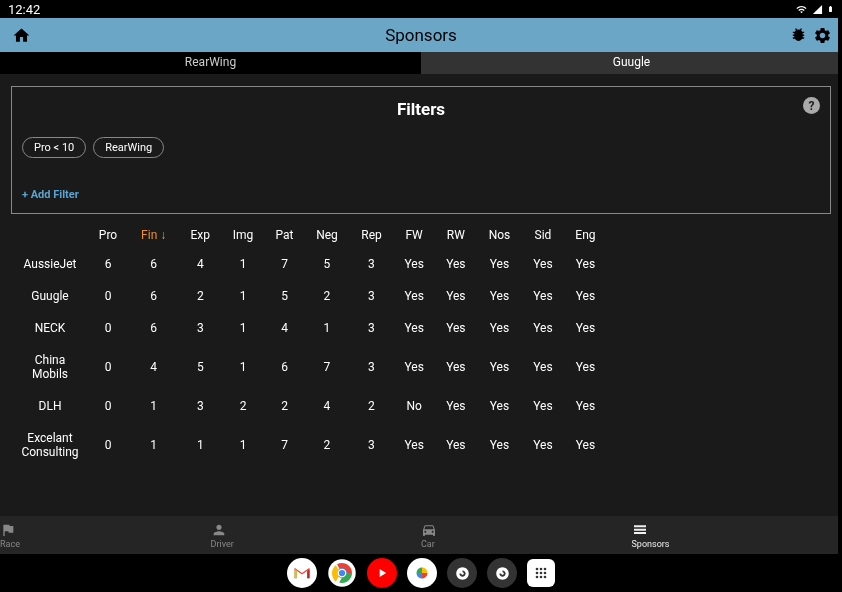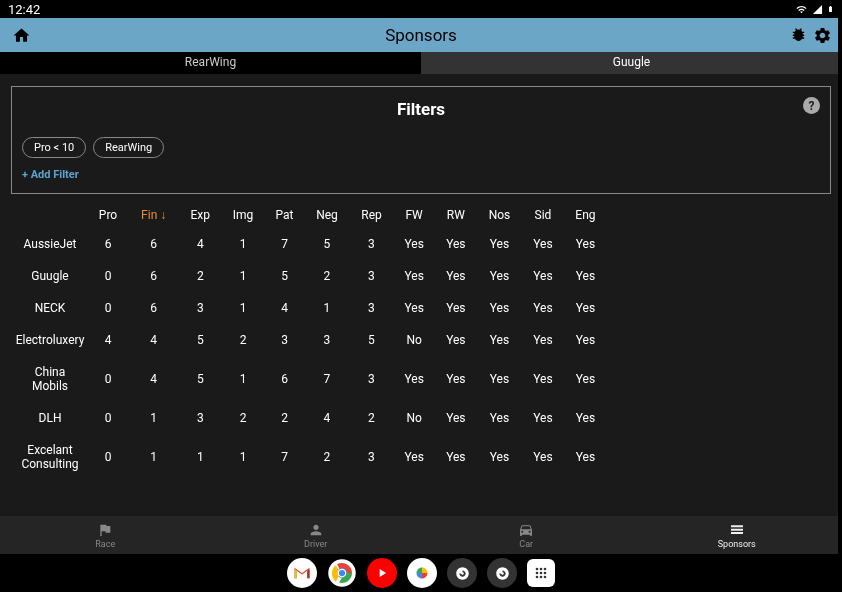--- a/index.html
+++ b/index.html
@@ -9,33 +9,33 @@
 .app-bar { height: 34px; background: #6ba6c7; display: flex; align-items: center; position: relative; color: #000; }
 .home-icon { margin-left: 12px; cursor: pointer; }
 .app-title { position: absolute; left: 50%; transform: translateX(-50%); font-size: 17px; font-weight: 400; color: #000; }
 .app-icons { position: absolute; right: 10px; display: flex; gap: 6px; }
 .tabs { height: 22px; display: flex; background: #000; }
 .tab { flex: 1; text-align: center; font-size: 12px; padding: 3px 0; cursor: pointer; color: #ccc; }
 .tab.active { background: #333; color: #fff; }
 .filters-panel { margin: 12px 11px 8px; border: 1px solid #888; padding: 12px 10px; position: relative; }
 .filters-title { text-align: center; font-size: 17px; font-weight: 700; margin-bottom: 18px; }
 .help-icon { position: absolute; right: 10px; top: 10px; width: 17px; height: 17px; border-radius: 50%; background: #aaa; color: #222; font-size: 12px; display: flex; align-items: center; justify-content: center; font-weight: bold; cursor: pointer; }
-.filter-chips { display: flex; gap: 7px; margin-bottom: 10px; }
+.filter-chips { display: flex; gap: 7px; margin-bottom: 30px; }
 .chip { border: 1px solid #888; border-radius: 12px; padding: 3px 11px; font-size: 11px; cursor: pointer; }
 .add-filter { color: #5ba3d0; font-size: 11px; font-weight: 700; cursor: pointer; }
 .table-wrap { padding: 0 4px; }
 table { border-collapse: collapse; width: 595px; margin-left: 8px; }
 th, td { text-align: center; font-size: 12px; padding: 6px 3px; }
 th { font-weight: 400; cursor: pointer; }
 th:first-child, td:first-child { width: 76px; text-align: center; }
 th.sorted { color: #e89030; }
 .sort-arrow { color: #e89030; }
 tbody td { padding: 9px 3px; }
 .bottom-nav { position: absolute; bottom: 38px; left: 0; right: 0; height: 38px; background: #252525; display: flex; }
-.nav-item { flex: 1; display: flex; flex-direction: column; align-items: center; justify-content: center; cursor: pointer; color: #888; font-size: 9px; gap: 1px; }
+.nav-item { flex: 1; display: flex; flex-direction: column; justify-content: center; cursor: pointer; color: #888; font-size: 9px; gap: 1px; }
 .nav-item.active { color: #eee; }
 .nav-icon { font-size: 15px; }
 .sys-bar { position: absolute; bottom: 0; left: 0; right: 0; height: 38px; background: #000; display: flex; justify-content: center; align-items: center; gap: 10px; }
 .sys-icon { width: 30px; height: 30px; border-radius: 50%; display: flex; align-items: center; justify-content: center; cursor: pointer; }
 .sideband { position: absolute; top: 0; right: 0; width: 4px; height: 100%; background: #000; }
 svg { display: block; }
 </style>
 </head>
 <body>
 
@@ -149,35 +149,20 @@
           <td>4</td>
           <td>1</td>
           <td>3</td>
           <td>Yes</td>
           <td>Yes</td>
           <td>Yes</td>
           <td>Yes</td>
           <td>Yes</td>
         </tr>
         <tr>
-          <td>Electroluxery</td>
-          <td>4</td>
-          <td>4</td>
-          <td>5</td>
-          <td>2</td>
-          <td>3</td>
-          <td>3</td>
-          <td>5</td>
-          <td>No</td>
-          <td>Yes</td>
-          <td>Yes</td>
-          <td>Yes</td>
-          <td>Yes</td>
-        </tr>
-        <tr>
           <td>China<br>Mobils</td>
           <td>0</td>
           <td>4</td>
           <td>5</td>
           <td>1</td>
           <td>6</td>
           <td>7</td>
           <td>3</td>
           <td>Yes</td>
           <td>Yes</td>

